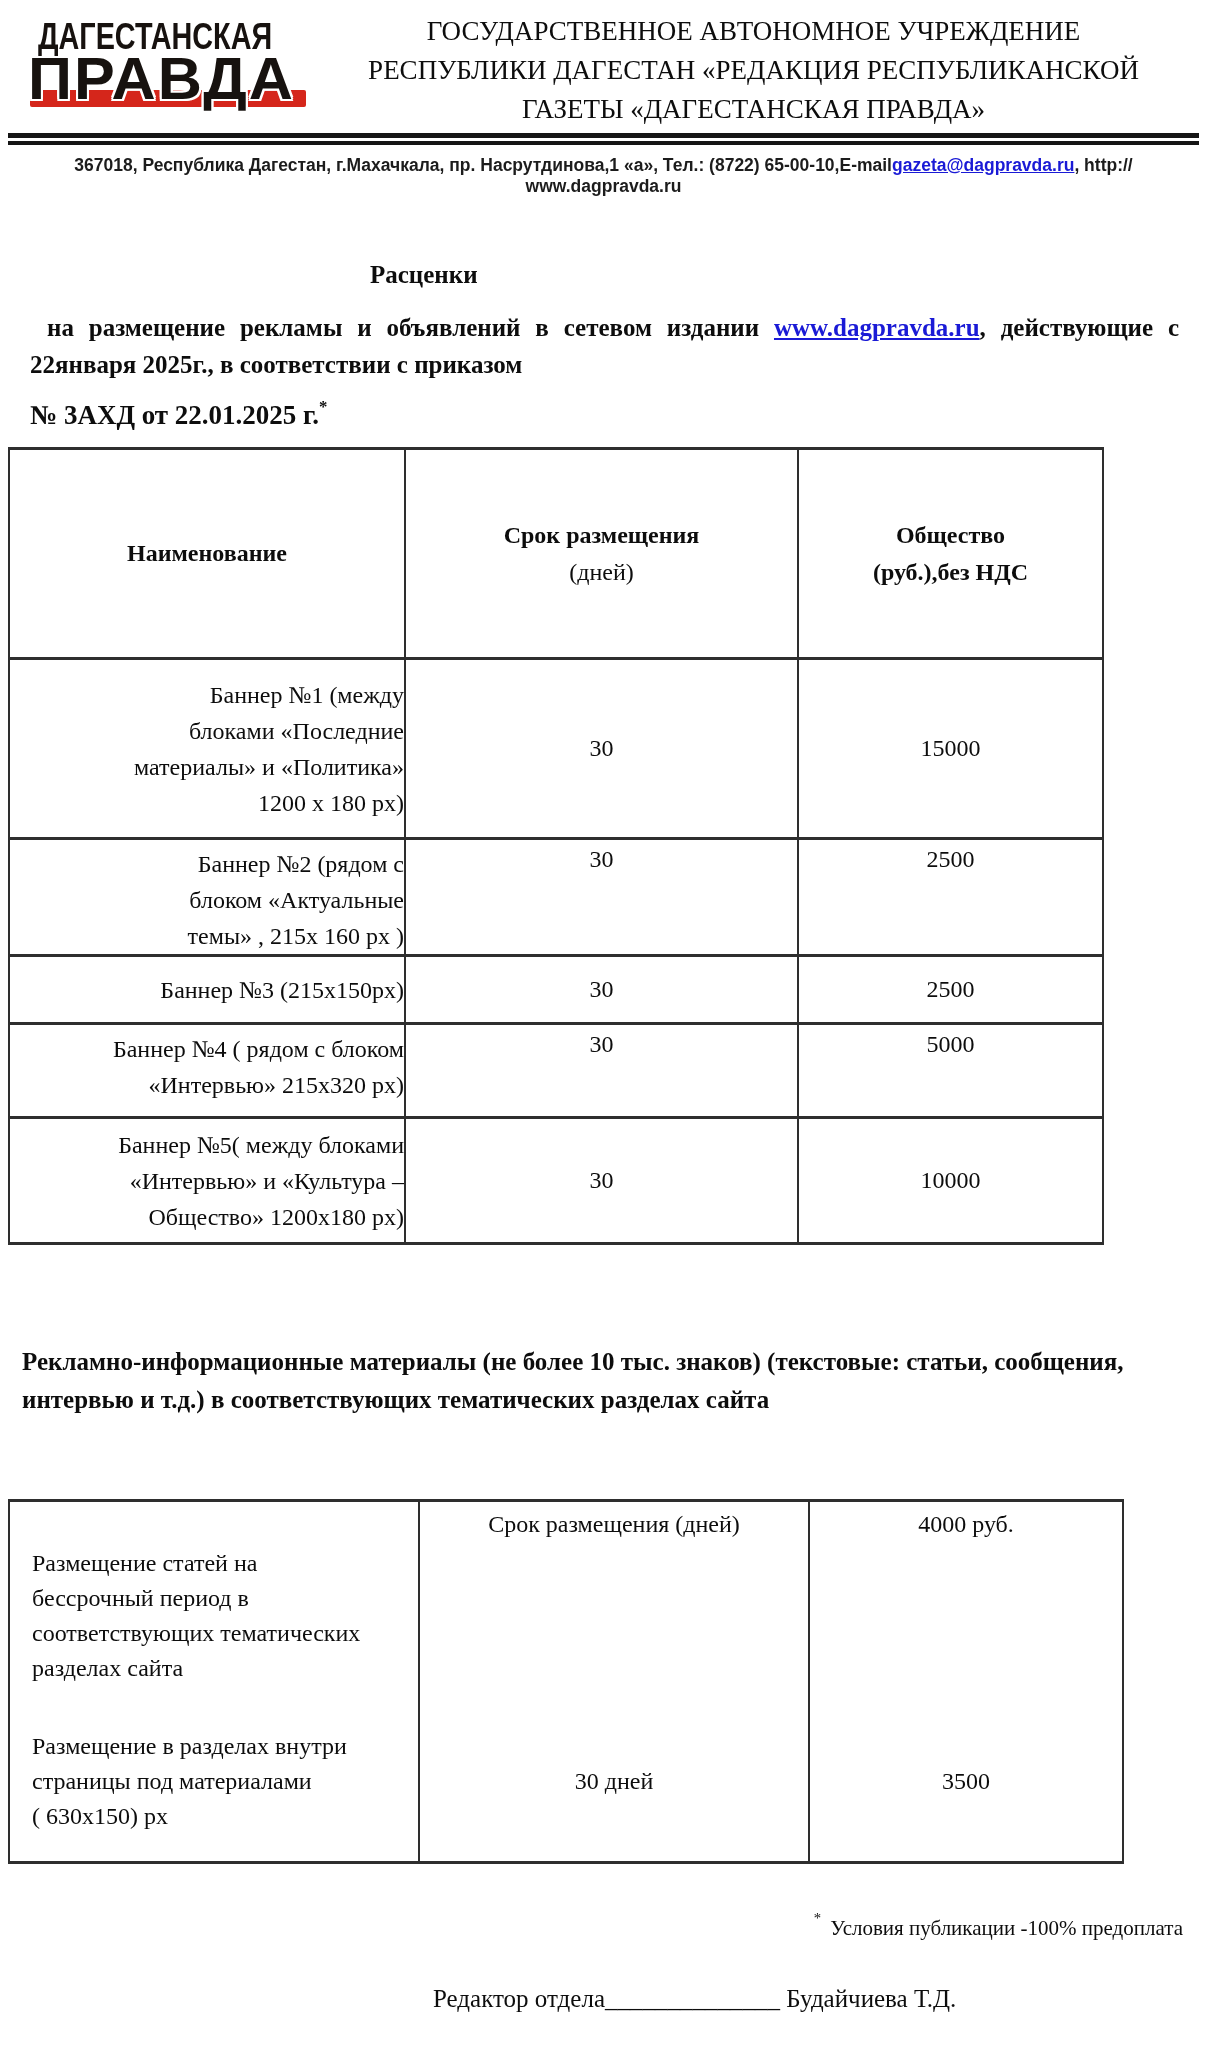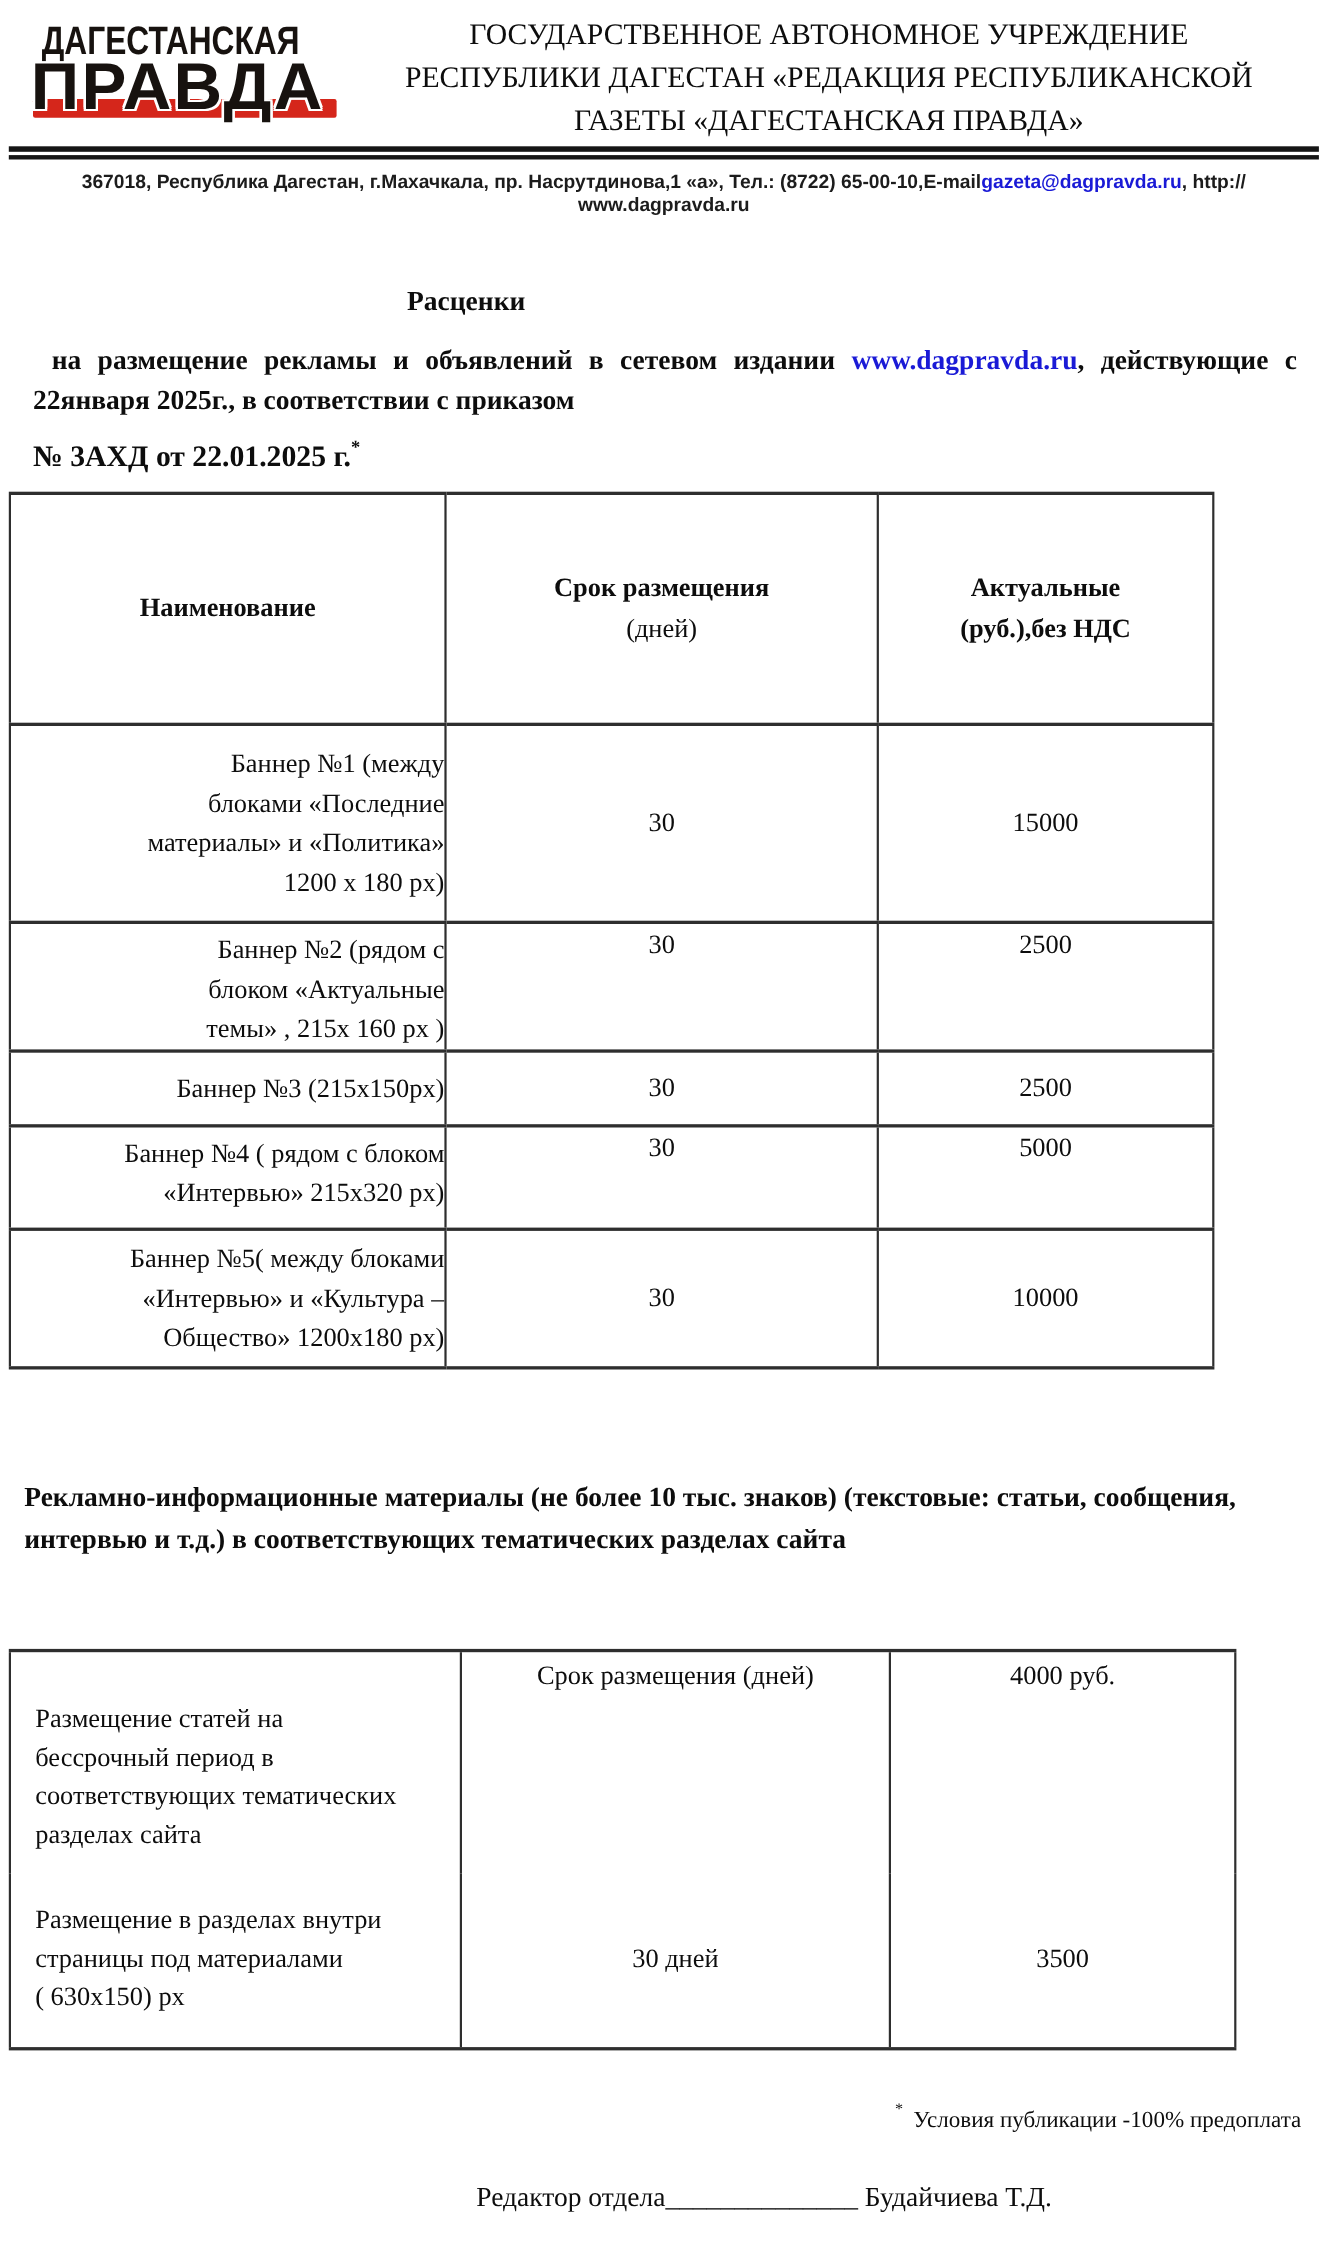--- a/index.html
+++ b/index.html
@@ -24,21 +24,21 @@
   }
   .logo-l1 { top:6px; left:24px; font-size:36px; transform:scaleX(.80); transform-origin:left; }
   .logo-l2 { top:34px; left:14px; font-size:60px; transform:scaleX(1.02); transform-origin:left; letter-spacing:2px; }
   .org-name { flex:1; text-align:center; font-weight:normal; font-size:27px; line-height:39px; padding:4px 4px 0 8px; }
 
   .double-rule { margin:4px 8px 0 8px; height:12px;
     border-top:5px solid #151515; border-bottom:4px solid #151515; }
 
   .address { margin-top:10px; text-align:center;
     font-family:"Liberation Sans", sans-serif; font-weight:700; font-size:17.5px; color:#1c1c1c; }
-  a.doc-link { color:var(--blue,#1a1ad6); cursor:pointer; }
+  a.doc-link { color:var(--blue,#1a1ad6); text-decoration:underline; cursor:pointer; }
 
   
   .intro-title { margin:64px 0 0 370px; font-weight:bold; font-size:25px; }
   .intro-par { margin:20px 28px 0 30px; font-weight:bold; font-size:25px;
     line-height:37px; text-align:justify; text-indent:17px; }
   .order-line { margin:16px 0 0 30px; font-weight:bold; font-size:27px; }
   .order-line sup { font-size:62%; position:relative; top:-2px; }
 
   
   table { border-collapse:collapse; table-layout:fixed; margin-left:8px; font-size:24px; }
@@ -92,21 +92,21 @@
       <col style="width:393px">
       <col style="width:305px">
     </colgroup>
   <tbody>
       <tr class="hdr" style="height:210px">
     <td>Наименование</td>
     <td>
       <div>Срок размещения</div>
       <div class="sub">(дней)</div>
     </td>
-    <td class="pre">Актуальные
+    <td class="pre">Общество
 (руб.),без НДС</td>
   </tr>
   <tr style="height:180px">
     <td class="t1-name pre">Баннер №1 (между
 блоками «Последние
 материалы» и «Политика»
 1200 х 180 px)</td>
     <td class="t-num">30</td>
     <td class="t-num">15000</td>
   </tr>

